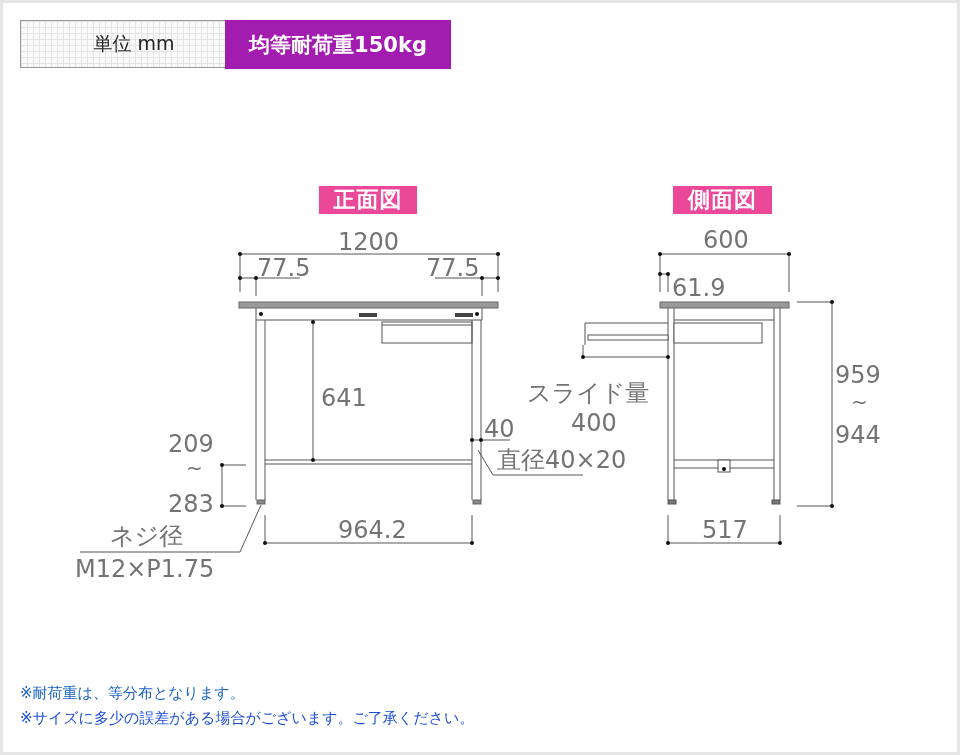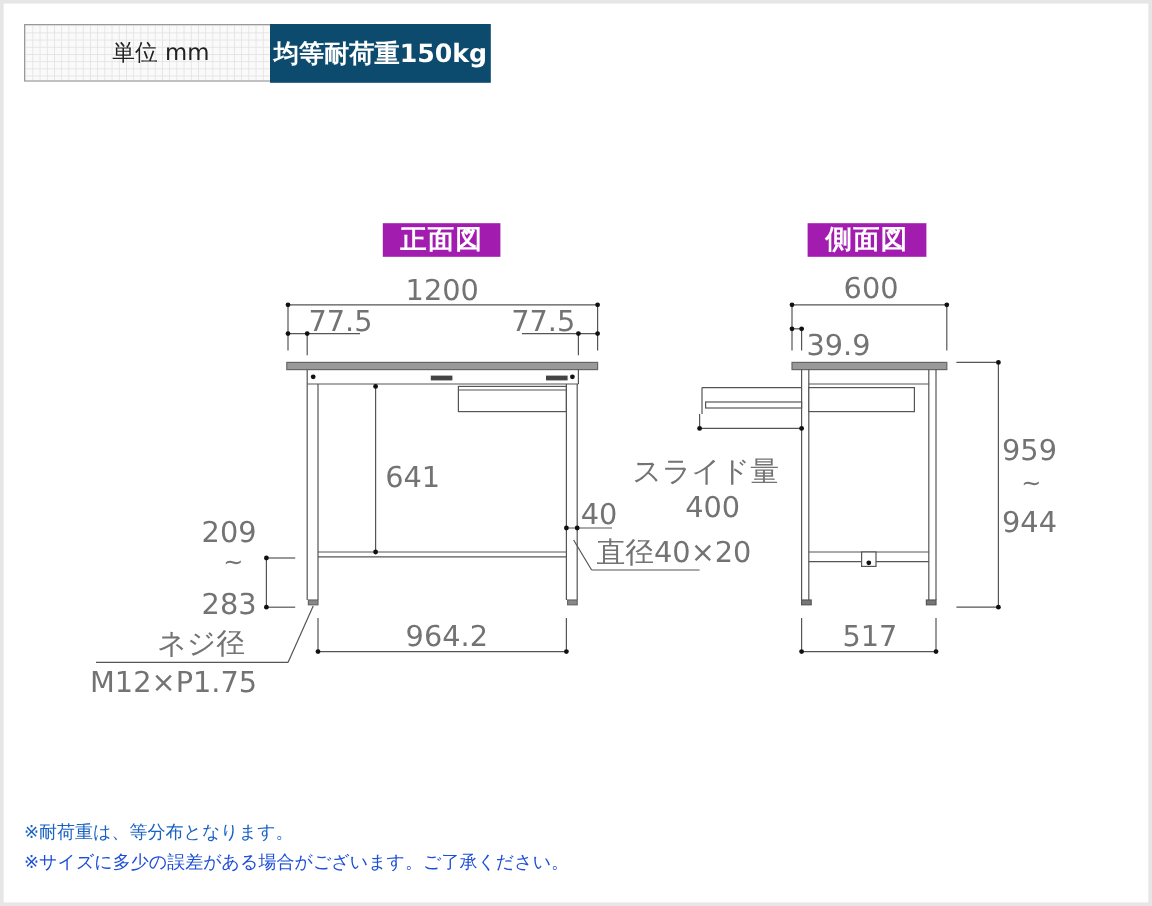--- a/index.html
+++ b/index.html
@@ -3,23 +3,23 @@
 <meta charset="utf-8">
 <style>
   html, body { margin:0; padding:0; }
   body { width:960px; height:755px; background:#e6e6e6; font-family:"DejaVu Sans", sans-serif; position:relative; overflow:hidden; }
   .frame { position:absolute; left:3px; top:3px; width:954px; height:749px; background:#fff; }
   .unit-box { position:absolute; left:20px; top:20px; width:228px; height:48px; border:1px solid #999;
     background-color:#fafafa;
     background-image: linear-gradient(#e4e4e4 1px, transparent 1px), linear-gradient(90deg, #e4e4e4 1px, transparent 1px);
     background-size:6px 6px; box-sizing:border-box; display:flex; align-items:center; justify-content:center;
     font-size:19px; color:#222; }
-  .load-box { position:absolute; left:225px; top:20px; width:184px; height:49px; background:#0c4a6e; color:#fff;
+  .load-box { position:absolute; left:225px; top:20px; width:226px; height:49px; background:#a21caf; color:#fff;
     display:flex; align-items:center; justify-content:center; font-size:21px; font-weight:bold; }
-  .view-label { position:absolute; background:#a21caf; color:#fff; font-weight:bold; font-size:22px;
+  .view-label { position:absolute; background:#ec4899; color:#fff; font-weight:bold; font-size:22px;
     display:flex; align-items:center; justify-content:center; height:28px; letter-spacing:1px; }
   .dim { position:absolute; color:#737373; font-size:24px; line-height:1; white-space:nowrap; }
   .note { position:absolute; left:20px; font-size:15px; white-space:nowrap; }
   svg { position:absolute; left:0; top:0; }
 </style>
 </head>
 <body>
 
 <div class="frame"></div>
 
@@ -151,26 +151,26 @@
 
 <div class="dim" style="left:338px; top:230px;">1200</div>
 <div class="dim" style="left:257px; top:256px;">77.5</div>
 <div class="dim" style="left:426px; top:256px;">77.5</div>
 <div class="dim" style="left:321px; top:386px;">641</div>
 <div class="dim" style="left:484px; top:417px;text-align:right;">40</div>
 <div class="dim" style="left:497px; top:448px;">直径40×20</div>
 <div class="dim" style="left:168px; top:432px;">209</div>
 <div class="dim" style="left:186px; top:458px; font-size:20px;">~</div>
 <div class="dim" style="left:168px; top:492px;">283</div>
-<div class="dim" style="left:110px; top:524px;margin-left:21px;">ネジ径</div>
+<div class="dim" style="left:110px; top:524px;">ネジ径</div>
 <div class="dim" style="left:75px; top:557px;">M12×P1.75</div>
 <div class="dim" style="left:338px; top:518px;">964.2</div>
 
 <div class="dim" style="left:703px; top:228px;">600</div>
-<div class="dim" style="left:672px; top:276px;">39.9</div>
+<div class="dim" style="left:672px; top:276px;">61.9</div>
 <div class="dim" style="left:527px; top:381px;">スライド量</div>
 <div class="dim" style="left:571px; top:411px;">400</div>
 <div class="dim" style="left:835px; top:363px;">959</div>
 <div class="dim" style="left:851px; top:392px; font-size:20px;">~</div>
 <div class="dim" style="left:835px; top:423px;">944</div>
 <div class="dim" style="left:702px; top:518px;">517</div>
 
 <div class="note" style="top:684px; color:#1a62c2;">※耐荷重は、等分布となります。</div>
 <div class="note" style="top:709px; color:#1d4ed8;">※サイズに多少の誤差がある場合がございます。ご了承ください。</div>
 

